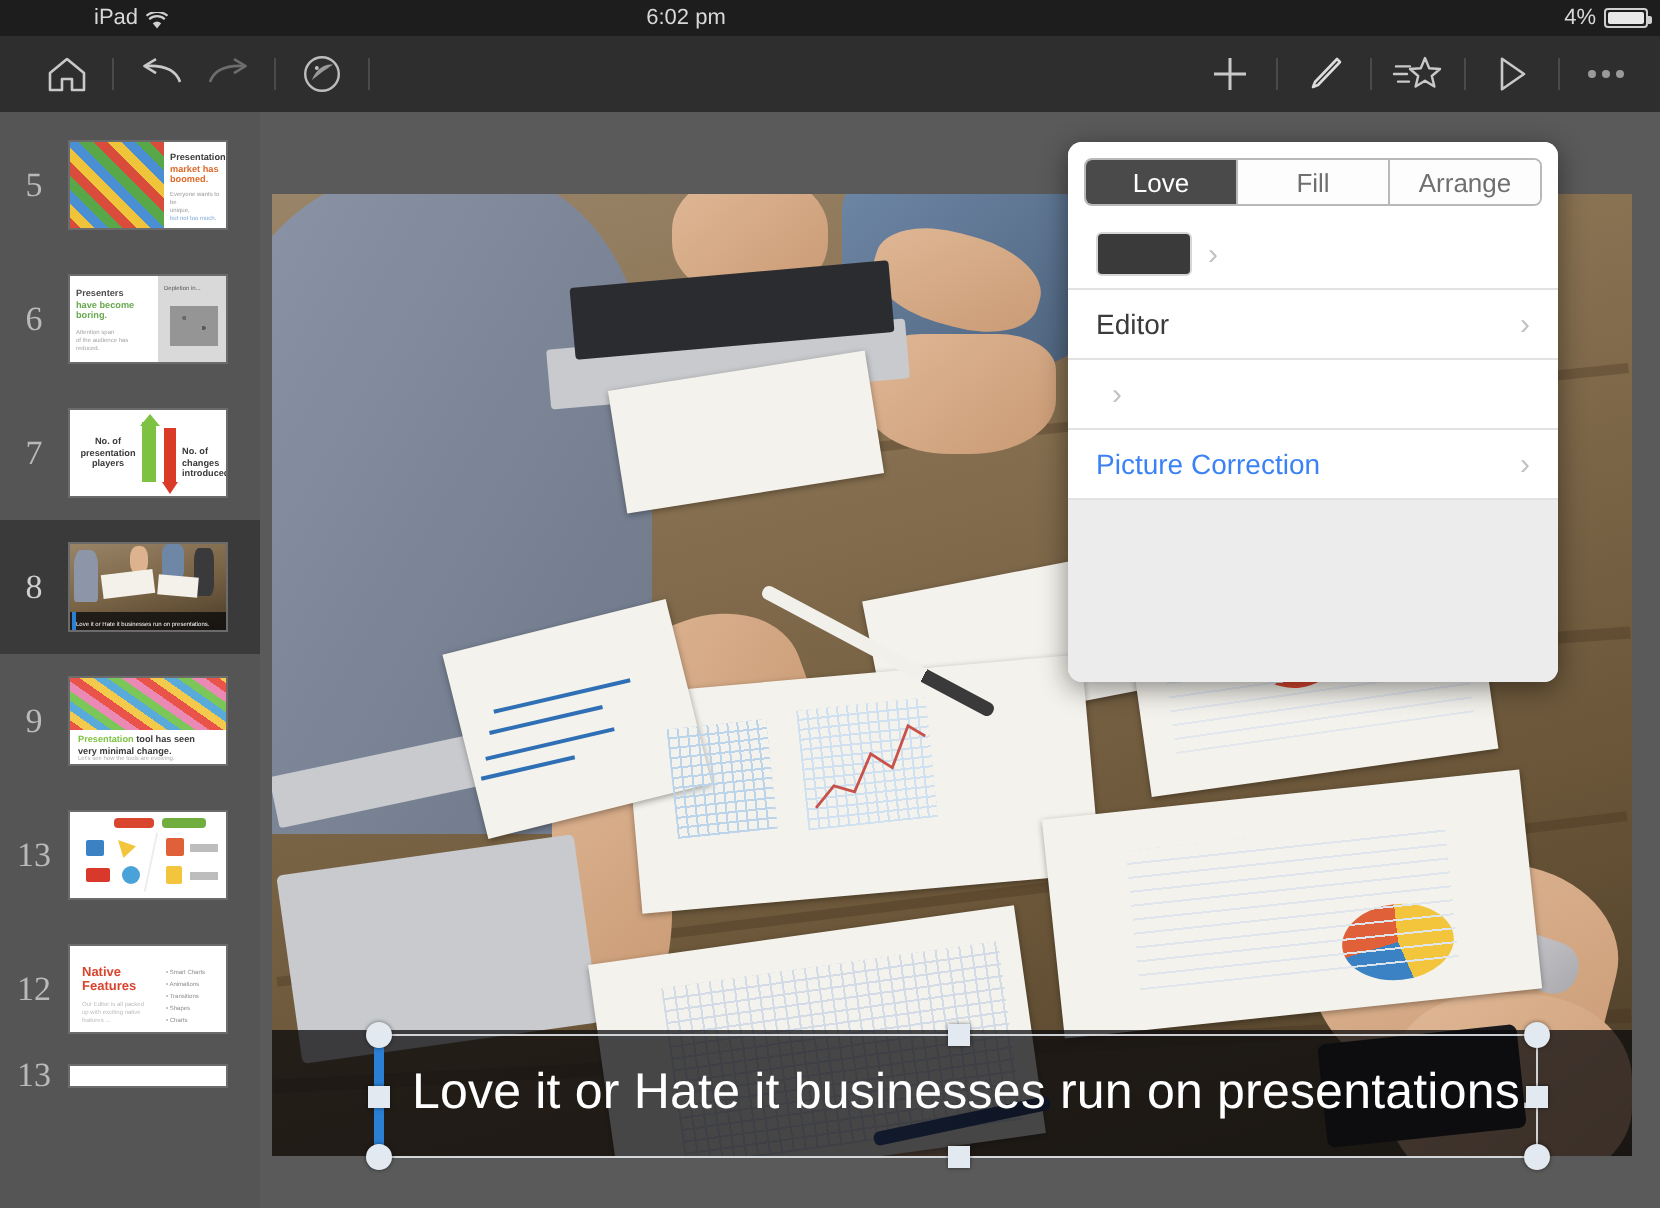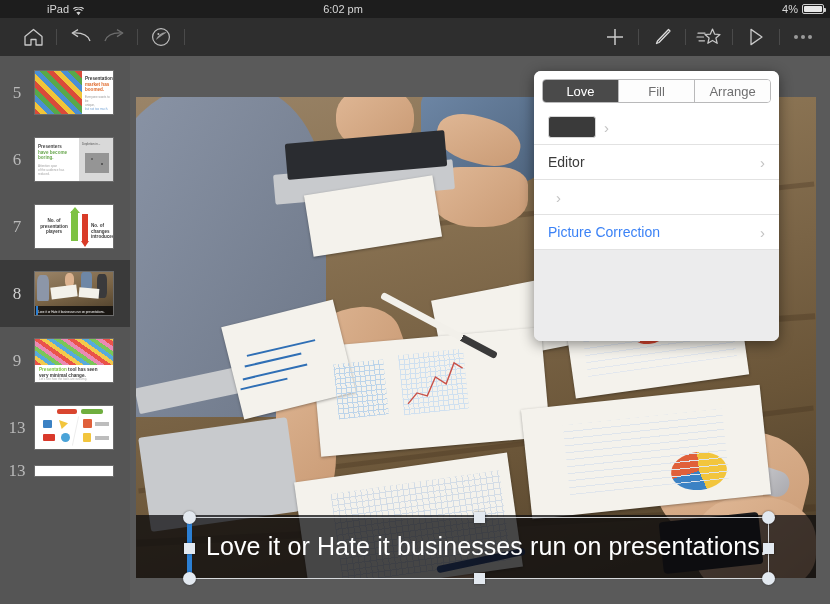--- a/index.html
+++ b/index.html
@@ -331,20 +331,29 @@
       <div style="position:absolute;left:60px;top:16px;width:14px;height:4px;background:#bdbdbd;"></div>
       <div style="position:absolute;left:8px;top:28px;width:12px;height:7px;background:#d9392b;border-radius:1px;"></div>
       <div style="position:absolute;left:26px;top:27px;width:9px;height:9px;background:#4aa3d8;border-radius:50%;"></div>
       <div style="position:absolute;left:48px;top:27px;width:8px;height:9px;background:#f2c53d;border-radius:1px;"></div>
       <div style="position:absolute;left:60px;top:30px;width:14px;height:4px;background:#bdbdbd;"></div>
       <div style="position:absolute;left:40px;top:10px;width:1px;height:30px;background:#ededed;transform:rotate(12deg);"></div>
     </div>
   </div>
 
 
+  <div class="slide-row">
+    <div class="slide-num">12</div>
+    <div class="thumb">
+      <div style="position:absolute;inset:0;background:#fff;"></div>
+      <div style="position:absolute;left:6px;top:10px;font-size:6.5px;font-weight:bold;color:#d9452f;line-height:1.15;">Native<br>Features</div>
+      <div class="t-sub" style="position:absolute;left:6px;top:28px;color:#bdbdbd;width:34px;">Our Editor is all packed up with exciting native features ...</div>
+      <div class="t-sub" style="position:absolute;left:48px;top:10px;color:#8a8a8a;line-height:2;">• Smart Charts<br>• Animations<br>• Transitions<br>• Shapes<br>• Charts</div>
+    </div>
+  </div>
 
   <div class="slide-row" style="height:20px;">
     <div class="slide-num">13</div>
     <div class="thumb thumb-partial"></div>
   </div>
 </div>
 
 <div id="canvas-area">
   <div id="slide">
 

